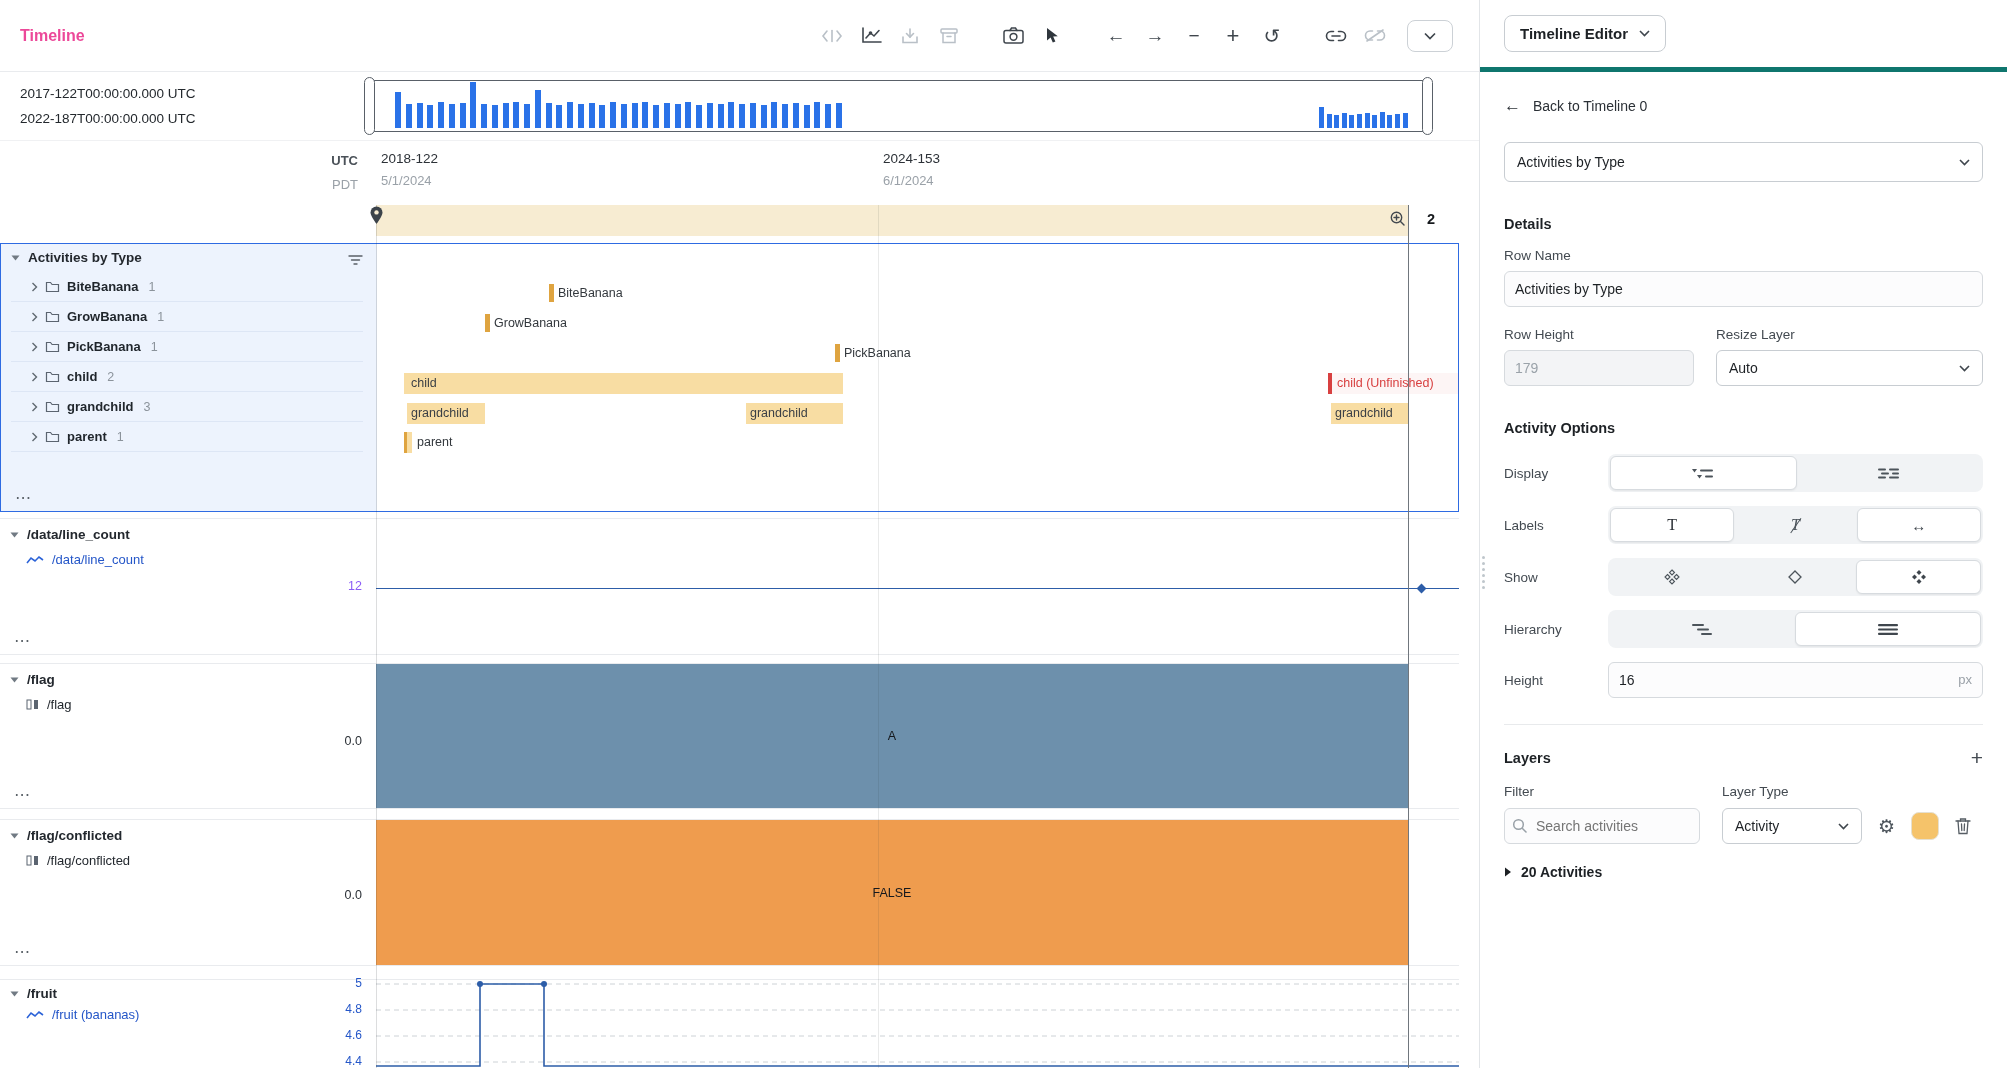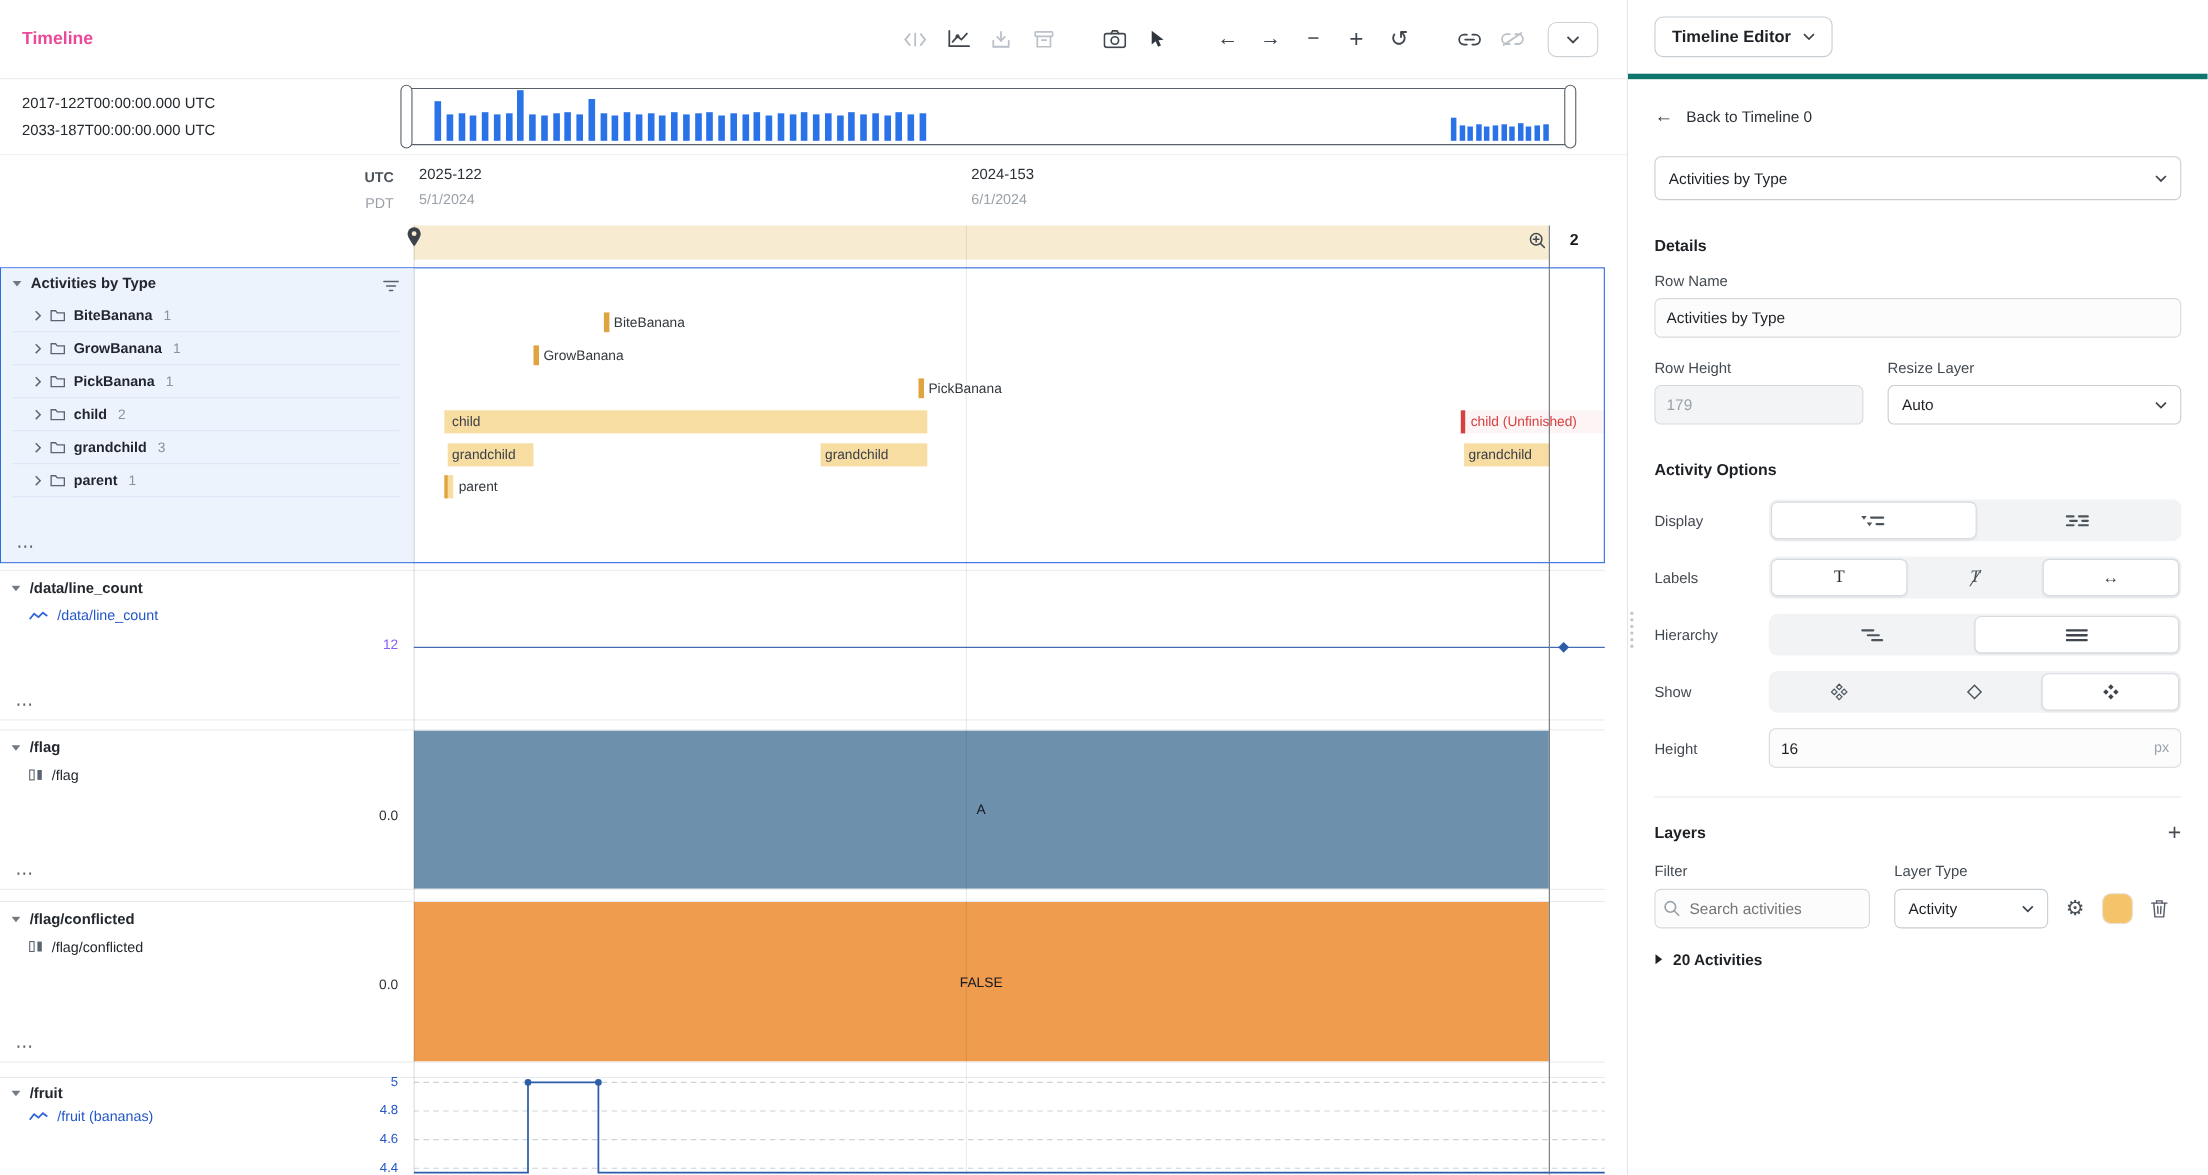--- a/index.html
+++ b/index.html
@@ -197,21 +197,21 @@
           <svg width="12" height="8">
               <polyline points="1,1.5 6,6.5 11,1.5" fill="none" stroke="#3f464d" stroke-width="1.7"></polyline>
             </svg>
         </span>
       </div>
     </div>
 
     <div class="band">
       <div class="times">
         <div>2017-122T00:00:00.000 UTC</div>
-        <div>2033-187T00:00:00.000 UTC</div>
+        <div>2022-187T00:00:00.000 UTC</div>
       </div>
       <div class="minimap">
         <div>
             <div class="mm-bar" style="left: 26px; width: 6px; height: 36px;"></div>
             <div class="mm-bar" style="left: 36.75px; width: 6px; height: 24px;"></div>
             <div class="mm-bar" style="left: 47.5px; width: 6px; height: 25px;"></div>
             <div class="mm-bar" style="left: 58.25px; width: 6px; height: 23px;"></div>
             <div class="mm-bar" style="left: 69px; width: 6px; height: 26px;"></div>
             <div class="mm-bar" style="left: 79.75px; width: 6px; height: 24px;"></div>
             <div class="mm-bar" style="left: 90.5px; width: 6px; height: 25px;"></div>
@@ -265,21 +265,21 @@
           </div>
         <div class="mm-handle l"></div>
         <div class="mm-handle r"></div>
       </div>
     </div>
 
     <div class="axis">
       <div class="tz utc">UTC</div>
       <div class="tz pdt">PDT</div>
       <div class="tick" style="left:381px;top:10px;">
-        <div class="tl1">2025-122</div>
+        <div class="tl1">2018-122</div>
         <div class="tl2">5/1/2024</div>
       </div>
       <div class="tick" style="left:883px;top:10px;">
         <div class="tl1">2024-153</div>
         <div class="tl2">6/1/2024</div>
       </div>
     </div>
 
     <div class="marker">
       <div class="marker-fill"></div>
@@ -640,44 +640,20 @@
           <span class="seg-btn">
             <span class="t-slash">T</span>
           </span>
           <span class="seg-btn active">
             <span style="font-size:15px;color:#3f464d;">↔</span>
           </span>
         </div>
       </div>
 
       <div class="opt">
-        <span class="olabel">Hierarchy</span>
-        <div class="seg">
-          <span class="seg-btn">
-            <svg width="22" height="13">
-                <g fill="#4c545b">
-                  <rect x="1" y="1" width="12" height="2" rx="1"></rect>
-                  <rect x="6" y="5.5" width="12" height="2" rx="1"></rect>
-                  <rect x="10" y="10" width="11" height="2" rx="1"></rect>
-                </g>
-              </svg>
-          </span>
-          <span class="seg-btn active">
-            <svg width="22" height="13">
-                <g fill="#3f464d">
-                  <rect x="1" y="1" width="20" height="2.2" rx="1"></rect>
-                  <rect x="1" y="5.4" width="20" height="2.2" rx="1"></rect>
-                  <rect x="1" y="9.8" width="20" height="2.2" rx="1"></rect>
-                </g>
-              </svg>
-          </span>
-        </div>
-      </div>
-
-      <div class="opt">
         <span class="olabel">Show</span>
         <div class="seg">
           <span class="seg-btn">
             <svg width="16" height="16">
                 <g fill="none" stroke="#4c545b" stroke-width="1.1">
                   <path d="M8 1 L10.5 3.5 L8 6 L5.5 3.5 Z"></path>
                   <path d="M3.5 5.5 L6 8 L3.5 10.5 L1 8 Z"></path>
                   <path d="M12.5 5.5 L15 8 L12.5 10.5 L10 8 Z"></path>
                   <path d="M8 10 L10.5 12.5 L8 15 L5.5 12.5 Z"></path>
                 </g>
@@ -688,20 +664,44 @@
                 <path d="M8 2 L14 8 L8 14 L2 8 Z" fill="none" stroke="#4c545b" stroke-width="1.3"></path>
               </svg>
           </span>
           <span class="seg-btn active">
             <svg width="16" height="16">
                 <g fill="#3f464d">
                   <path d="M8 1 L10.5 3.5 L8 6 L5.5 3.5 Z"></path>
                   <path d="M3.5 5.5 L6 8 L3.5 10.5 L1 8 Z"></path>
                   <path d="M12.5 5.5 L15 8 L12.5 10.5 L10 8 Z"></path>
                   <path d="M8 10 L10.5 12.5 L8 15 L5.5 12.5 Z"></path>
+                </g>
+              </svg>
+          </span>
+        </div>
+      </div>
+
+      <div class="opt">
+        <span class="olabel">Hierarchy</span>
+        <div class="seg">
+          <span class="seg-btn">
+            <svg width="22" height="13">
+                <g fill="#4c545b">
+                  <rect x="1" y="1" width="12" height="2" rx="1"></rect>
+                  <rect x="6" y="5.5" width="12" height="2" rx="1"></rect>
+                  <rect x="10" y="10" width="11" height="2" rx="1"></rect>
+                </g>
+              </svg>
+          </span>
+          <span class="seg-btn active">
+            <svg width="22" height="13">
+                <g fill="#3f464d">
+                  <rect x="1" y="1" width="20" height="2.2" rx="1"></rect>
+                  <rect x="1" y="5.4" width="20" height="2.2" rx="1"></rect>
+                  <rect x="1" y="9.8" width="20" height="2.2" rx="1"></rect>
                 </g>
               </svg>
           </span>
         </div>
       </div>
 
       <div class="opt" style="margin-bottom:0;">
         <span class="olabel">Height</span>
         <div style="flex:1;position:relative;">
           <input class="input" value="16" style="">

